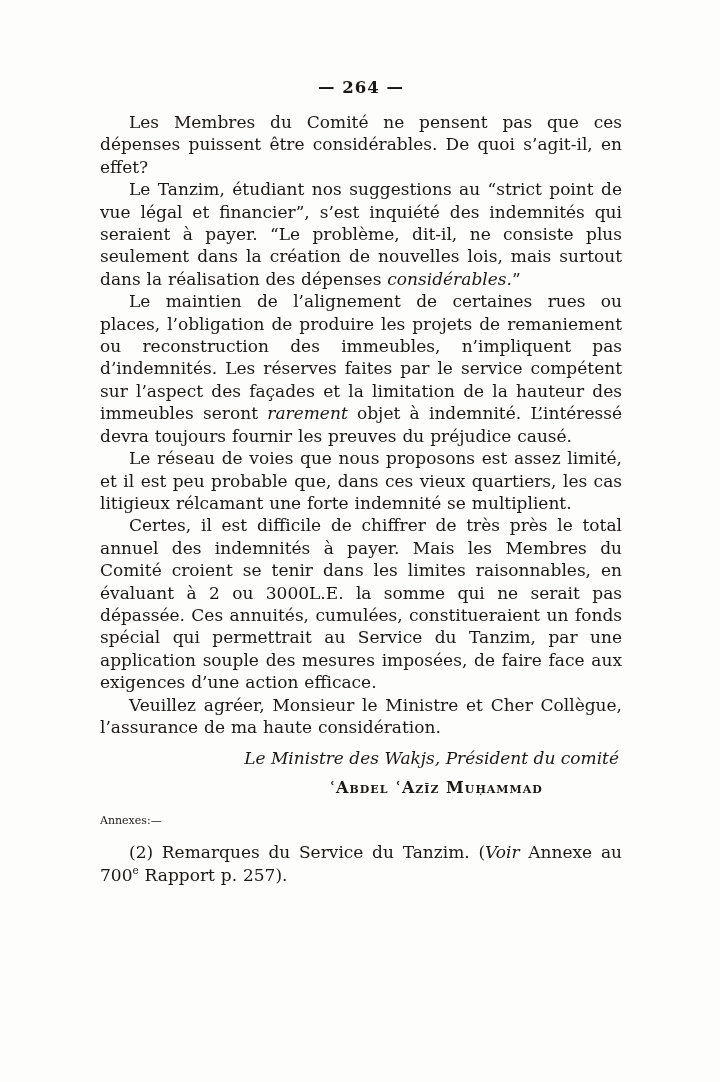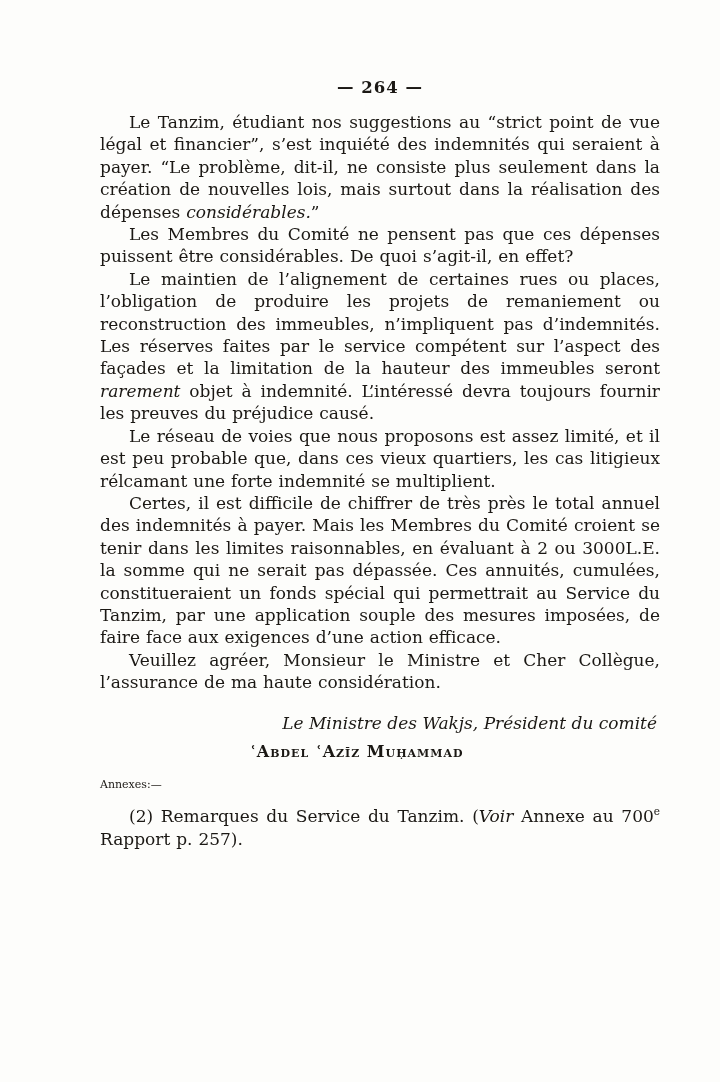--- a/index.html
+++ b/index.html
@@ -4,21 +4,21 @@
 <style>
   html, body { margin: 0; padding: 0; }
   body {
     width: 720px; height: 1082px;
     background: #fdfdfb;
     overflow: hidden;
   }
   .page {
     box-sizing: border-box;
     width: 720px; height: 1082px;
-    padding: 76px 60px 0 100px;
+    padding: 76px 98px 0 100px;
     font-family: "DejaVu Serif", "Liberation Serif", serif;
     color: #1b1814;
   }
   .page-number {
     text-align: center;
     font-size: 16.5px;
     line-height: 23px;
     font-weight: bold;
     letter-spacing: 1px;
     margin-bottom: 12px;
@@ -31,28 +31,28 @@
     text-indent: 29px;
     word-spacing: 0.5px;
   }
   .it { font-style: italic; }
   sup { font-size: 10.5px; line-height: 0; vertical-align: super; }
   .sig-role {
     font-size: 17px;
     line-height: 22.4px;
     font-style: italic;
     text-align: right;
-    margin-top: 18px;
+    margin-top: 9px;
     padding-right: 3px;
   }
   .sig-name {
     font-size: 16px;
     line-height: 22px;
     margin-top: 7px;
-    text-align: left;
+    text-align: center;
     padding-left: 150px;
     font-variant: small-caps;
     letter-spacing: 1px;
     font-weight: bold;
   }
   .annexes-label {
     font-size: 11px;
     line-height: 22.4px;
     margin-top: 11px;
   }
@@ -66,22 +66,22 @@
   }
   .annex-list p.annex + p.annex { margin-top: 17px; }
 </style>
 </head>
 <body style="background: rgb(253, 253, 251);">
 
 <div class="page" style="color: rgb(27, 24, 20);">
   <div class="page-number">— 264 —</div>
 
   <div class="body-text">
+      <p class="para"><span>Les Membres du Comité ne pensent pas que ces dépenses puissent être considérables.  De quoi s’agit-il, en effet?</span></p>
       <p class="para"><span>Le Tanzim, étudiant nos suggestions au “strict point de vue légal et financier”, s’est inquiété des indemnités qui seraient à payer. “Le problème, dit-il, ne consiste plus seulement dans la création de nouvelles lois, mais surtout dans la réalisation des dépenses </span><span class="it">considérables.</span><span>”</span></p>
-      <p class="para"><span>Les Membres du Comité ne pensent pas que ces dépenses puissent être considérables.  De quoi s’agit-il, en effet?</span></p>
       <p class="para"><span>Le maintien de l’alignement de certaines rues ou places, l’obligation de produire les projets de remaniement ou reconstruction des immeubles, n’impliquent pas d’indemnités.  Les réserves faites par le service compétent sur l’aspect des façades et la limitation de la hauteur des immeubles seront </span><span class="it">rarement</span><span> objet à indemnité.  L’intéressé devra toujours fournir les preuves du préjudice causé.</span></p>
       <p class="para"><span>Le réseau de voies que nous proposons est assez limité, et il est peu probable que, dans ces vieux quartiers, les cas litigieux rélcamant une forte indemnité se multiplient.</span></p>
       <p class="para"><span>Certes, il est difficile de chiffrer de très près le total annuel des indemnités à payer.  Mais les Membres du Comité croient se tenir dans les limites raisonnables, en évaluant à 2 ou 3000L.E. la somme qui ne serait pas dépassée. Ces annuités, cumulées, constitueraient un fonds spécial qui permettrait au Service du Tanzim, par une application souple des mesures imposées, de faire face aux exigences d’une action efficace.</span></p>
       <p class="para"><span>Veuillez agréer, Monsieur le Ministre et Cher Collègue, l’assurance de ma haute considération.</span></p>
     </div>
 
   <div class="sig-role">Le Ministre des Wakjs, Président du comité</div>
 
   <div class="sig-name">ʿAbdel ʿAzīz Muḥammad</div>
 

